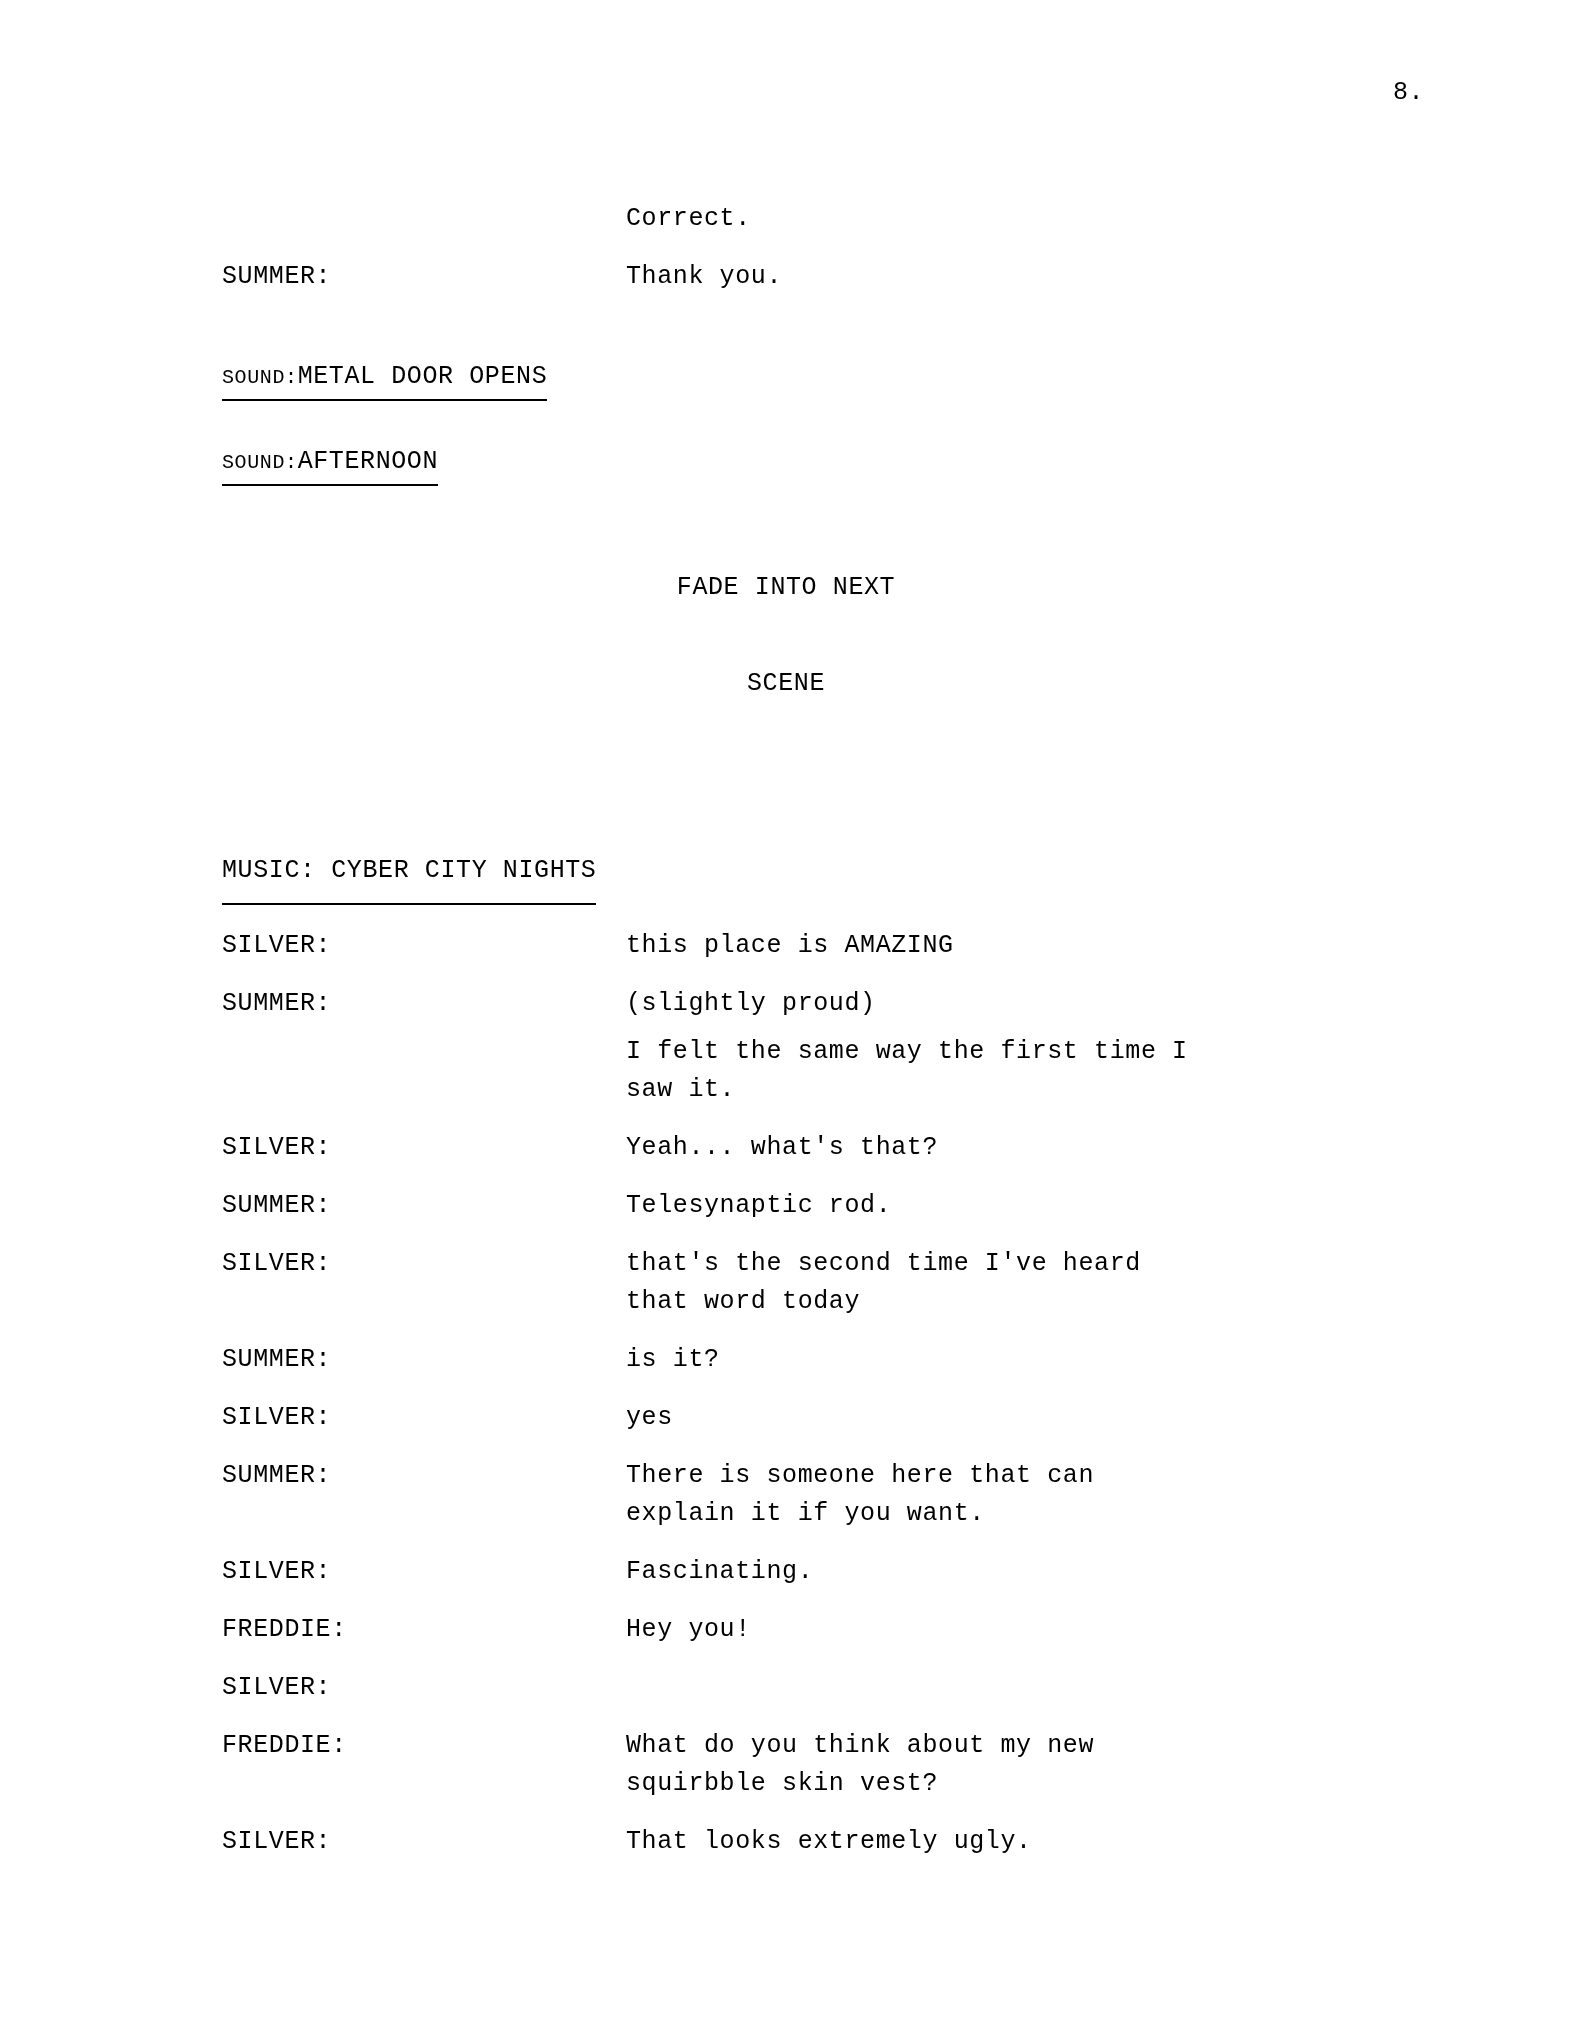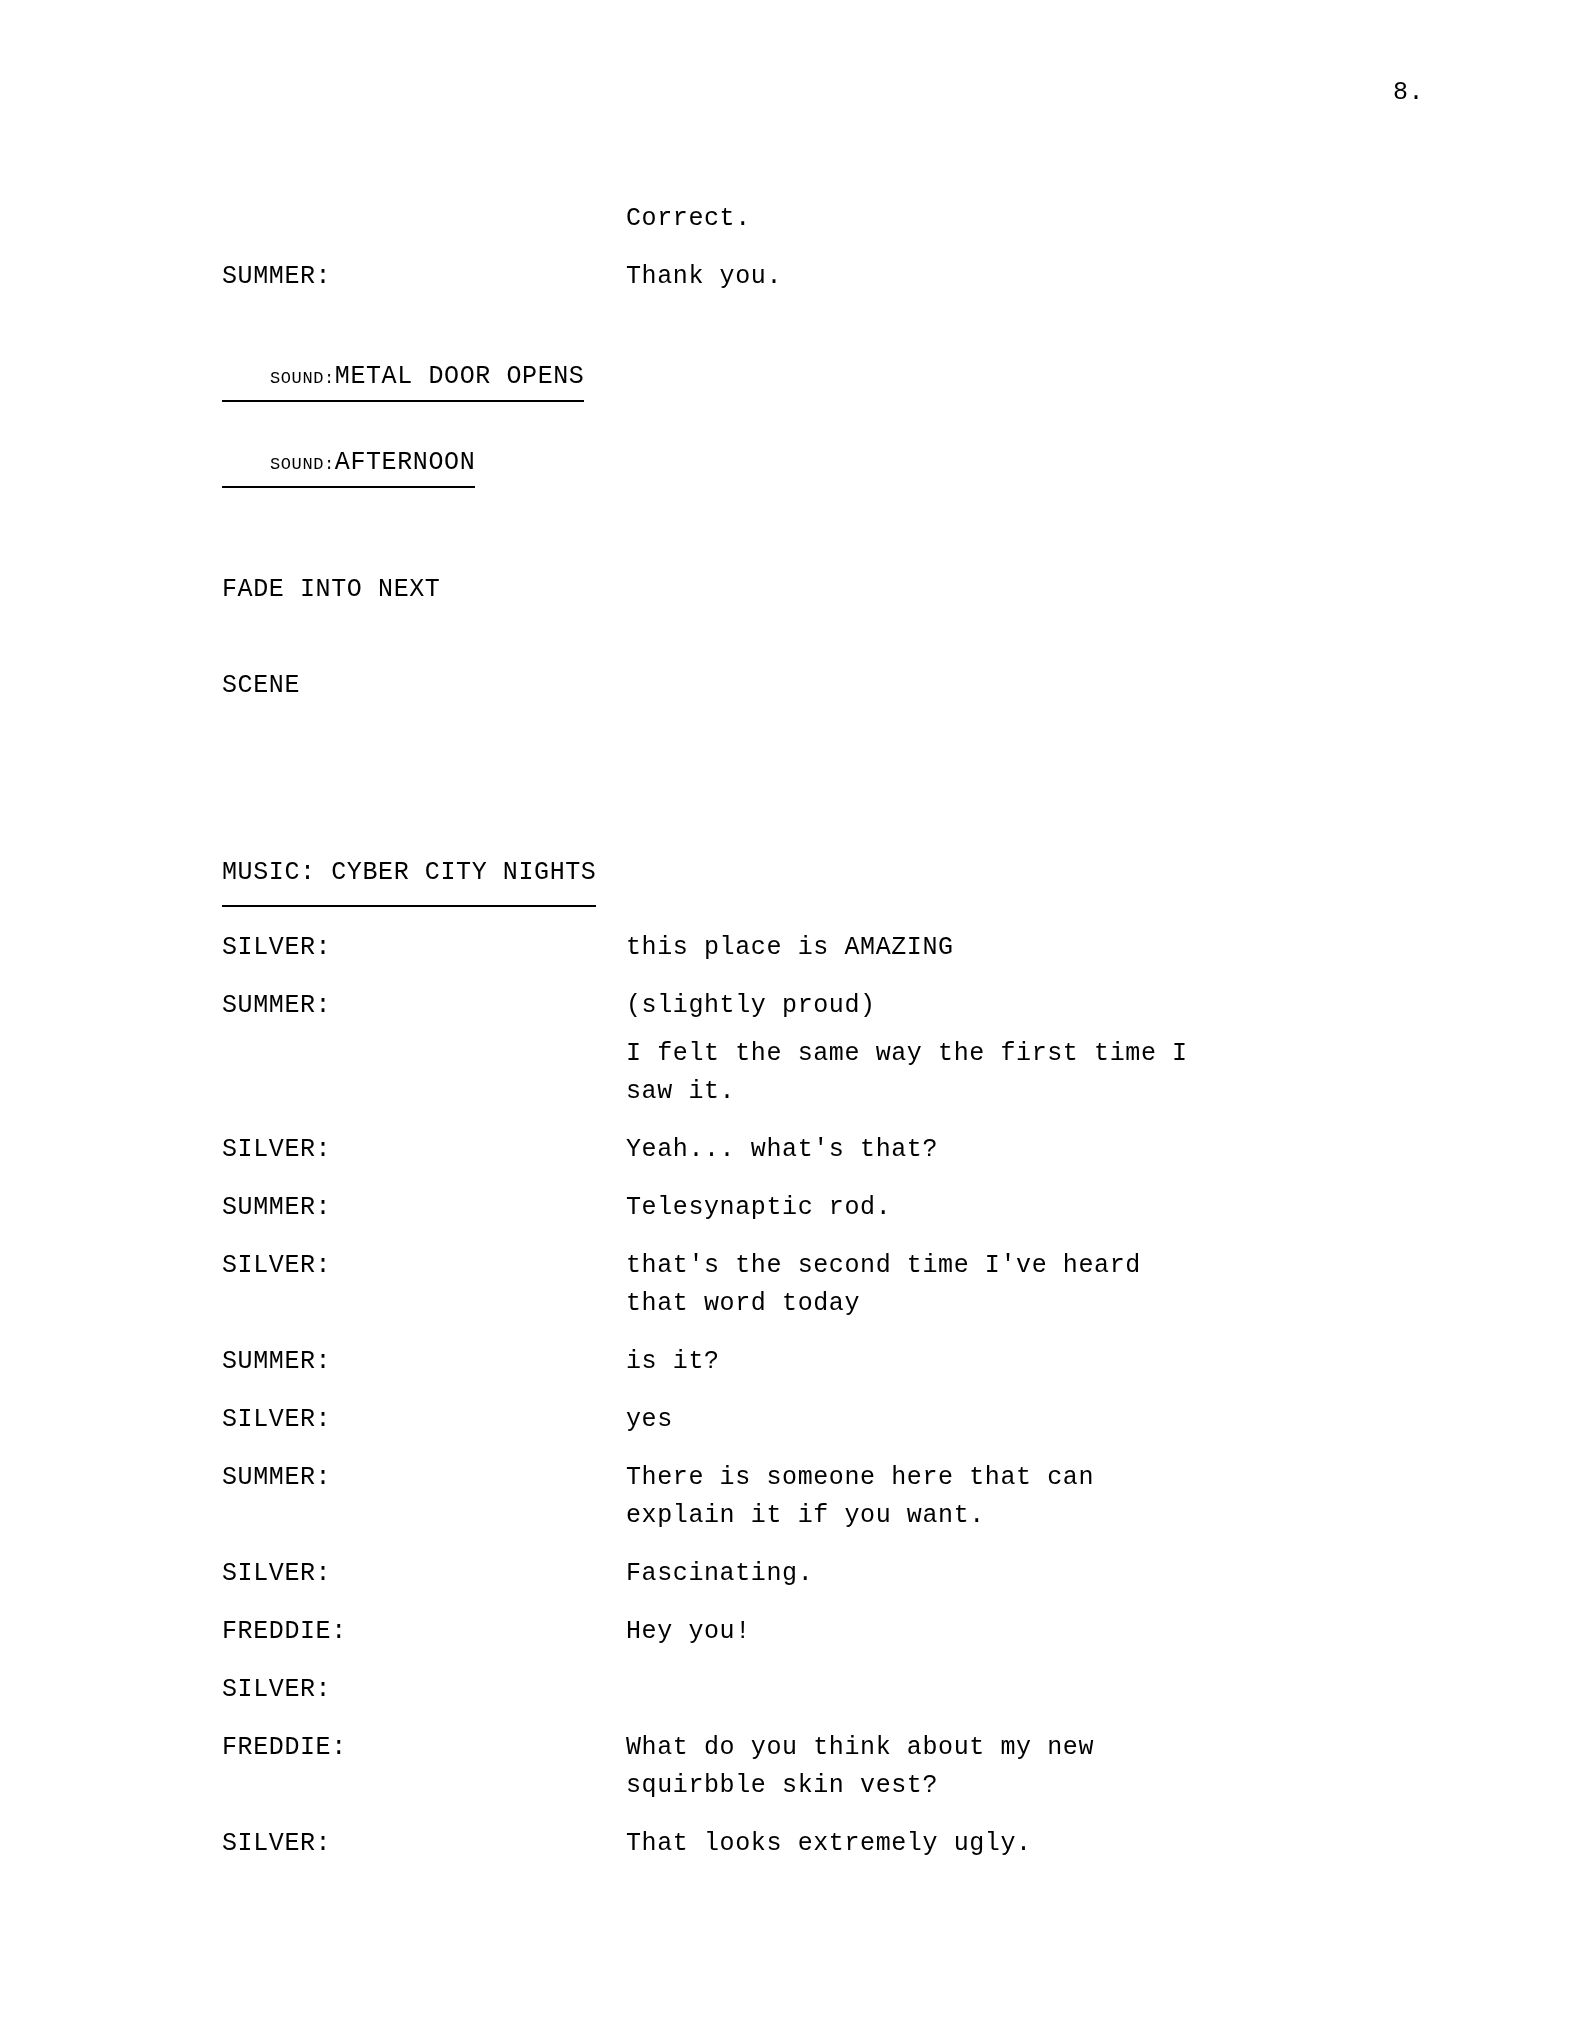--- a/index.html
+++ b/index.html
@@ -74,34 +74,33 @@
     margin-bottom: 0;
   }
   .sound-underline {
     display: inline-block;
     border-bottom: 2px solid #000;
     padding-bottom: 2px;
   }
   .sound-cue {
     width: 222px;
     flex: 0 0 222px;
-    font-size: 17px;
-    line-height: 38px;
-    letter-spacing: 0.6px;
-    white-space: pre;
-    margin-left: 48px;
+    font-size: 20px;
+    line-height: 38px;
+    letter-spacing: 0.6px;
+    white-space: pre;
   }
   .sound-text {
     font-size: 25px;
     line-height: 38px;
     letter-spacing: 0.6px;
     white-space: pre;
   }
   .transition {
-    text-align: left;
+    text-align: center;
     font-size: 25px;
     line-height: 32px;
     letter-spacing: 0.6px;
     padding-right: 52px;
     white-space: pre;
   }
   .scene-heading {
     font-size: 25px;
     font-weight: bold;
     letter-spacing: 0.6px;

